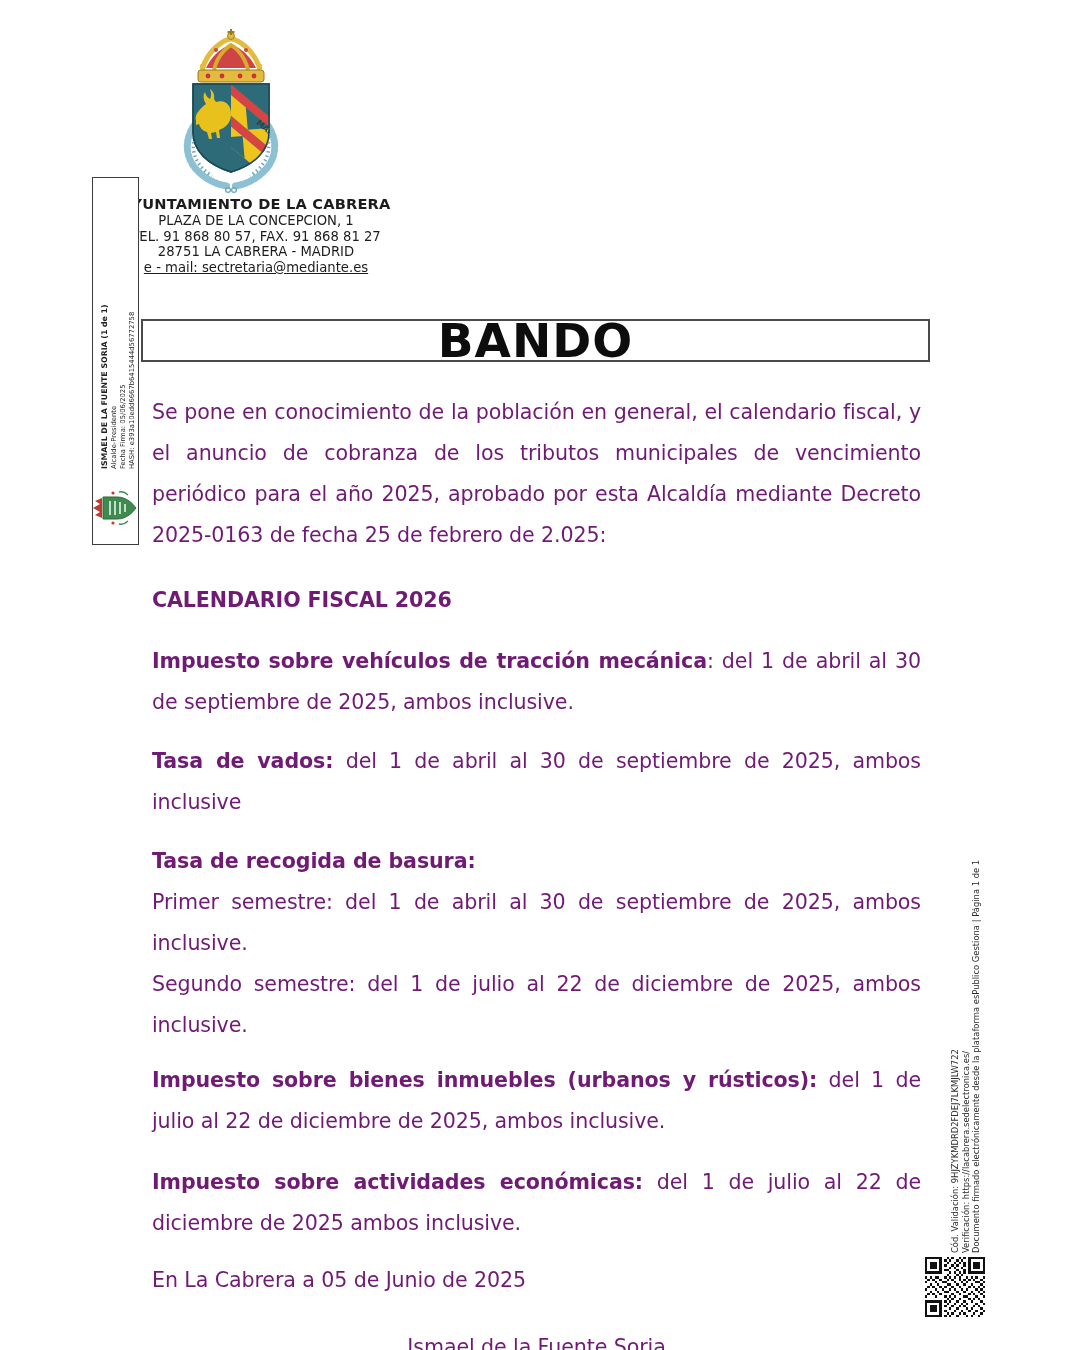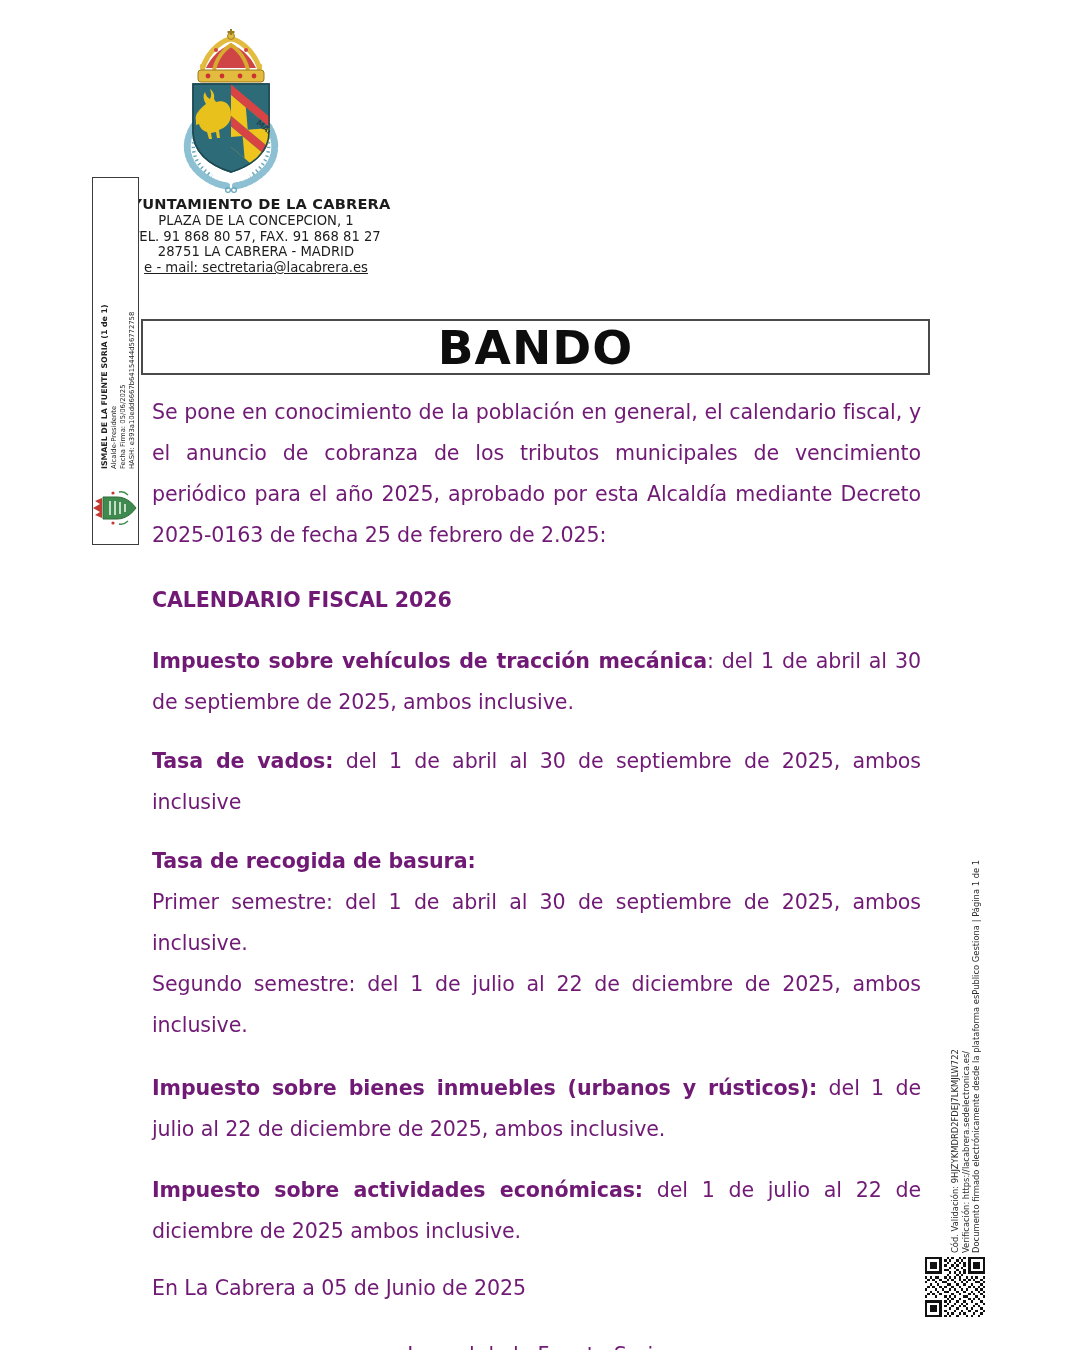--- a/index.html
+++ b/index.html
@@ -15,30 +15,30 @@
   .org-name{font-weight:bold;font-size:14.6px;letter-spacing:.2px;margin-bottom:1px;}
   .email-link{color:#1c1c1c;text-decoration:underline;}
 
   
   .left-box{left:92px;top:177px;width:47px;height:368px;border:1.5px solid #3c3c3c;box-sizing:border-box;background:#fff;}
   .rot{transform:rotate(-90deg);transform-origin:0 0;position:absolute;white-space:nowrap;}
   .left-stamp{left:100px;top:469px;width:195px;font-size:6.8px;line-height:9px;color:#222;}
   .left-stamp .signer{font-weight:bold;font-size:7.8px;line-height:10px;}
 
   
-  .bando-box{left:141px;top:319px;width:789px;height:56px;border:2px solid #4a4a4a;box-sizing:border-box;
+  .bando-box{left:141px;top:319px;width:789px;height:43px;border:2px solid #4a4a4a;box-sizing:border-box;
     display:flex;align-items:center;justify-content:center;background:#fff;}
   .bando-title{font-size:47px;font-weight:bold;letter-spacing:1px;color:#0d0d0d;}
 
   
   .body-col{left:152px;top:386px;width:769px;font-size:20.6px;line-height:41px;letter-spacing:-.1px;color:#701a75;}
   .just{text-align:justify;margin:0;}
   .intro{margin-top:6px;}
   .section-heading{font-weight:bold;margin:24px 0 0 0;}
-  .mt1{margin-top:20px;} .mt2{margin-top:18px;} .mt3{margin-top:22px;} .mt4{margin-top:16px;}
+  .mt1{margin-top:20px;} .mt2{margin-top:18px;} .mt3{margin-top:14px;} .mt4{margin-top:16px;}
   .sig-block{margin-top:26px;text-align:center;}
   .sig-line{margin:0;}
 
   
   .right-stamp{left:950px;top:1253px;width:424px;font-size:8.4px;line-height:10.6px;color:#2a2a2a;}
 
   
   .left-seal{left:95px;top:484px;width:40px;height:48px;transform:rotate(-90deg);}
   .qr{left:924px;top:1257px;width:62px;height:60px;}
 </style>
@@ -95,21 +95,21 @@
     <path d="M40 78 C37 73 37 69 39 66 C40 70 42 72 44 73 C46 69 45 66 44 63 C47 65 49 69 48 73 L50 76 C57 74 62 77 64 82 C66 88 65 95 61 99 C59 101 56 103 53 104 L54 112 L51 112 L50 106 L45 107 L46 113 L43 113 L41 106 C37 105 34 102 33 98 L30 99 L30 95 C29 92 30 88 32 86 C34 83 37 80 40 78 Z" fill="#e8c11c"></path>
     <path d="M27 58 H103 V106 C103 125 88 139 65 146 C42 139 27 125 27 106 Z" fill="none" stroke="#1c4a54" stroke-width="1.5"></path>
   </svg>
 </div>
 
 <div class="abs header-text">
   <div class="org-name">AYUNTAMIENTO DE LA CABRERA</div>
   <div>PLAZA DE LA CONCEPCION, 1</div>
   <div>TEL. 91 868 80 57, FAX. 91 868 81 27</div>
   <div>28751 LA CABRERA - MADRID</div>
-  <div><a href="#" class="email-link">e - mail: sectretaria@lacabrera.es</a></div>
+  <div><a href="#" class="email-link">e - mail: sectretaria@mediante.es</a></div>
 </div>
 
 <div class="abs left-box"></div>
 <div class="abs rot left-stamp">
   <div class="signer">ISMAEL DE LA FUENTE SORIA (1 de 1)</div>
   <div>Alcalde-Presidente</div>
   <div>Fecha Firma: 05/06/2025</div>
   <div>HASH: e393a10edd6667b6415444d56772758</div>
 </div>
 <div class="abs left-seal">

